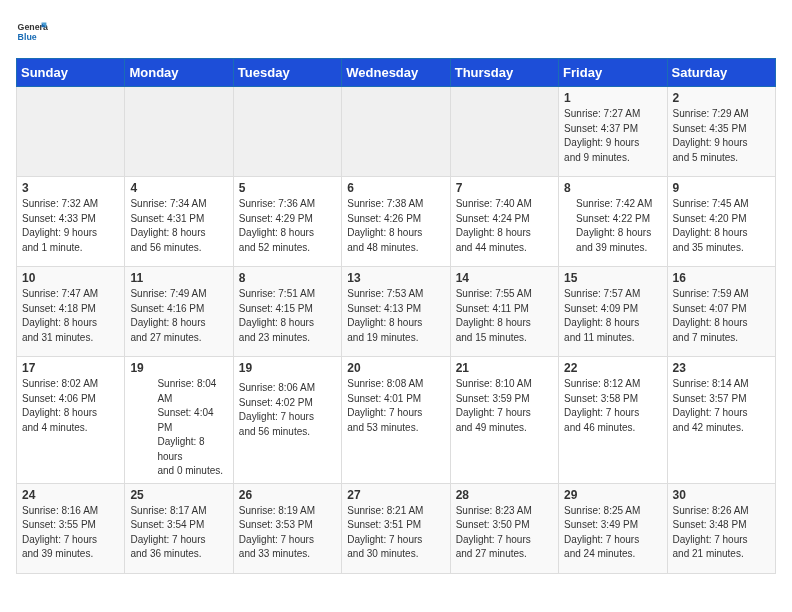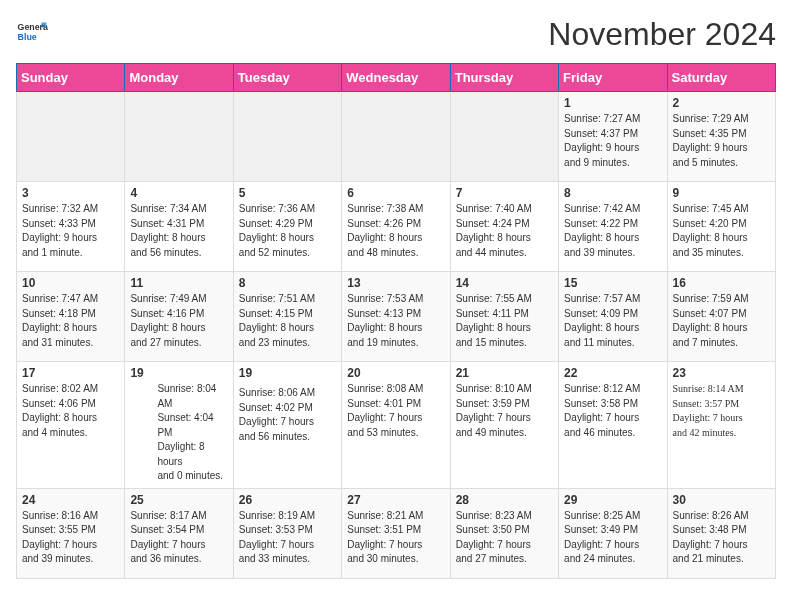--- a/index.html
+++ b/index.html
@@ -36,21 +36,21 @@
     .location {
       font-size: 15px;
       color: #555;
     }
     table {
       width: 100%;
       border-collapse: collapse;
       table-layout: fixed;
     }
     thead tr th {
-      background-color: #ec4899;
+      background-color: #1d4ed8;
       color: #fff;
       padding: 6px 4px;
       font-size: 13px;
       font-weight: bold;
       text-align: left;
       border: 1px solid #1a6cb5;
     }
     tbody tr td {
       vertical-align: top;
       border: 1px solid #ddd;
@@ -89,21 +89,20 @@
   <div class="logo">
     <svg class="logo-icon" viewBox="0 0 40 40">
       <rect x="0" y="0" width="40" height="40" fill="white"></rect>
       <text x="2" y="18" font-size="11" font-weight="bold" fill="#333" font-family="Arial">General</text>
       <text x="2" y="30" font-size="11" font-weight="bold" fill="#1a6cb5" font-family="Arial">Blue</text>
       <polygon points="32,8 38,14 32,14" fill="#1a6cb5"></polygon>
       <polygon points="32,8 38,8 38,14" fill="#4a9fd5"></polygon>
     </svg>
   </div>
   <div class="title-area">
-    <div class="month-title">November 2024</div>
   </div>
 </div>
 
 <table>
   <thead>
     <tr>
     <th>Sunday</th>
         <th>Monday</th>
         <th>Tuesday</th>
         <th>Wednesday</th>
@@ -165,21 +164,21 @@
         </td>
         <td>
           <span class="day-number">7</span>
           <div class="day-info" style="white-space: pre-line;">Sunrise: 7:40 AM
 Sunset: 4:24 PM
 Daylight: 8 hours
 and 44 minutes.</div>
         </td>
         <td>
           <span class="day-number">8</span>
-          <div class="day-info" style="white-space: pre-line;">Sunrise: 7:42 AM
+          <div class="day-info" style="white-space: pre-line; margin-left: 12px;">Sunrise: 7:42 AM
 Sunset: 4:22 PM
 Daylight: 8 hours
 and 39 minutes.</div>
         </td>
         <td>
           <span class="day-number">9</span>
           <div class="day-info" style="white-space: pre-line;">Sunrise: 7:45 AM
 Sunset: 4:20 PM
 Daylight: 8 hours
 and 35 minutes.</div>
@@ -274,21 +273,21 @@
         </td>
         <td>
           <span class="day-number">22</span>
           <div class="day-info" style="white-space: pre-line;">Sunrise: 8:12 AM
 Sunset: 3:58 PM
 Daylight: 7 hours
 and 46 minutes.</div>
         </td>
         <td>
           <span class="day-number">23</span>
-          <div class="day-info" style="white-space: pre-line; font-family: Liberation Serif, serif;">Sunrise: 8:14 AM
+          <div class="day-info" style="white-space: pre-line;">Sunrise: 8:14 AM
 Sunset: 3:57 PM
 Daylight: 7 hours
 and 42 minutes.</div>
         </td>
       </tr>
       <tr>
         <td>
           <span class="day-number">24</span>
           <div class="day-info" style="white-space: pre-line;">Sunrise: 8:16 AM
 Sunset: 3:55 PM

